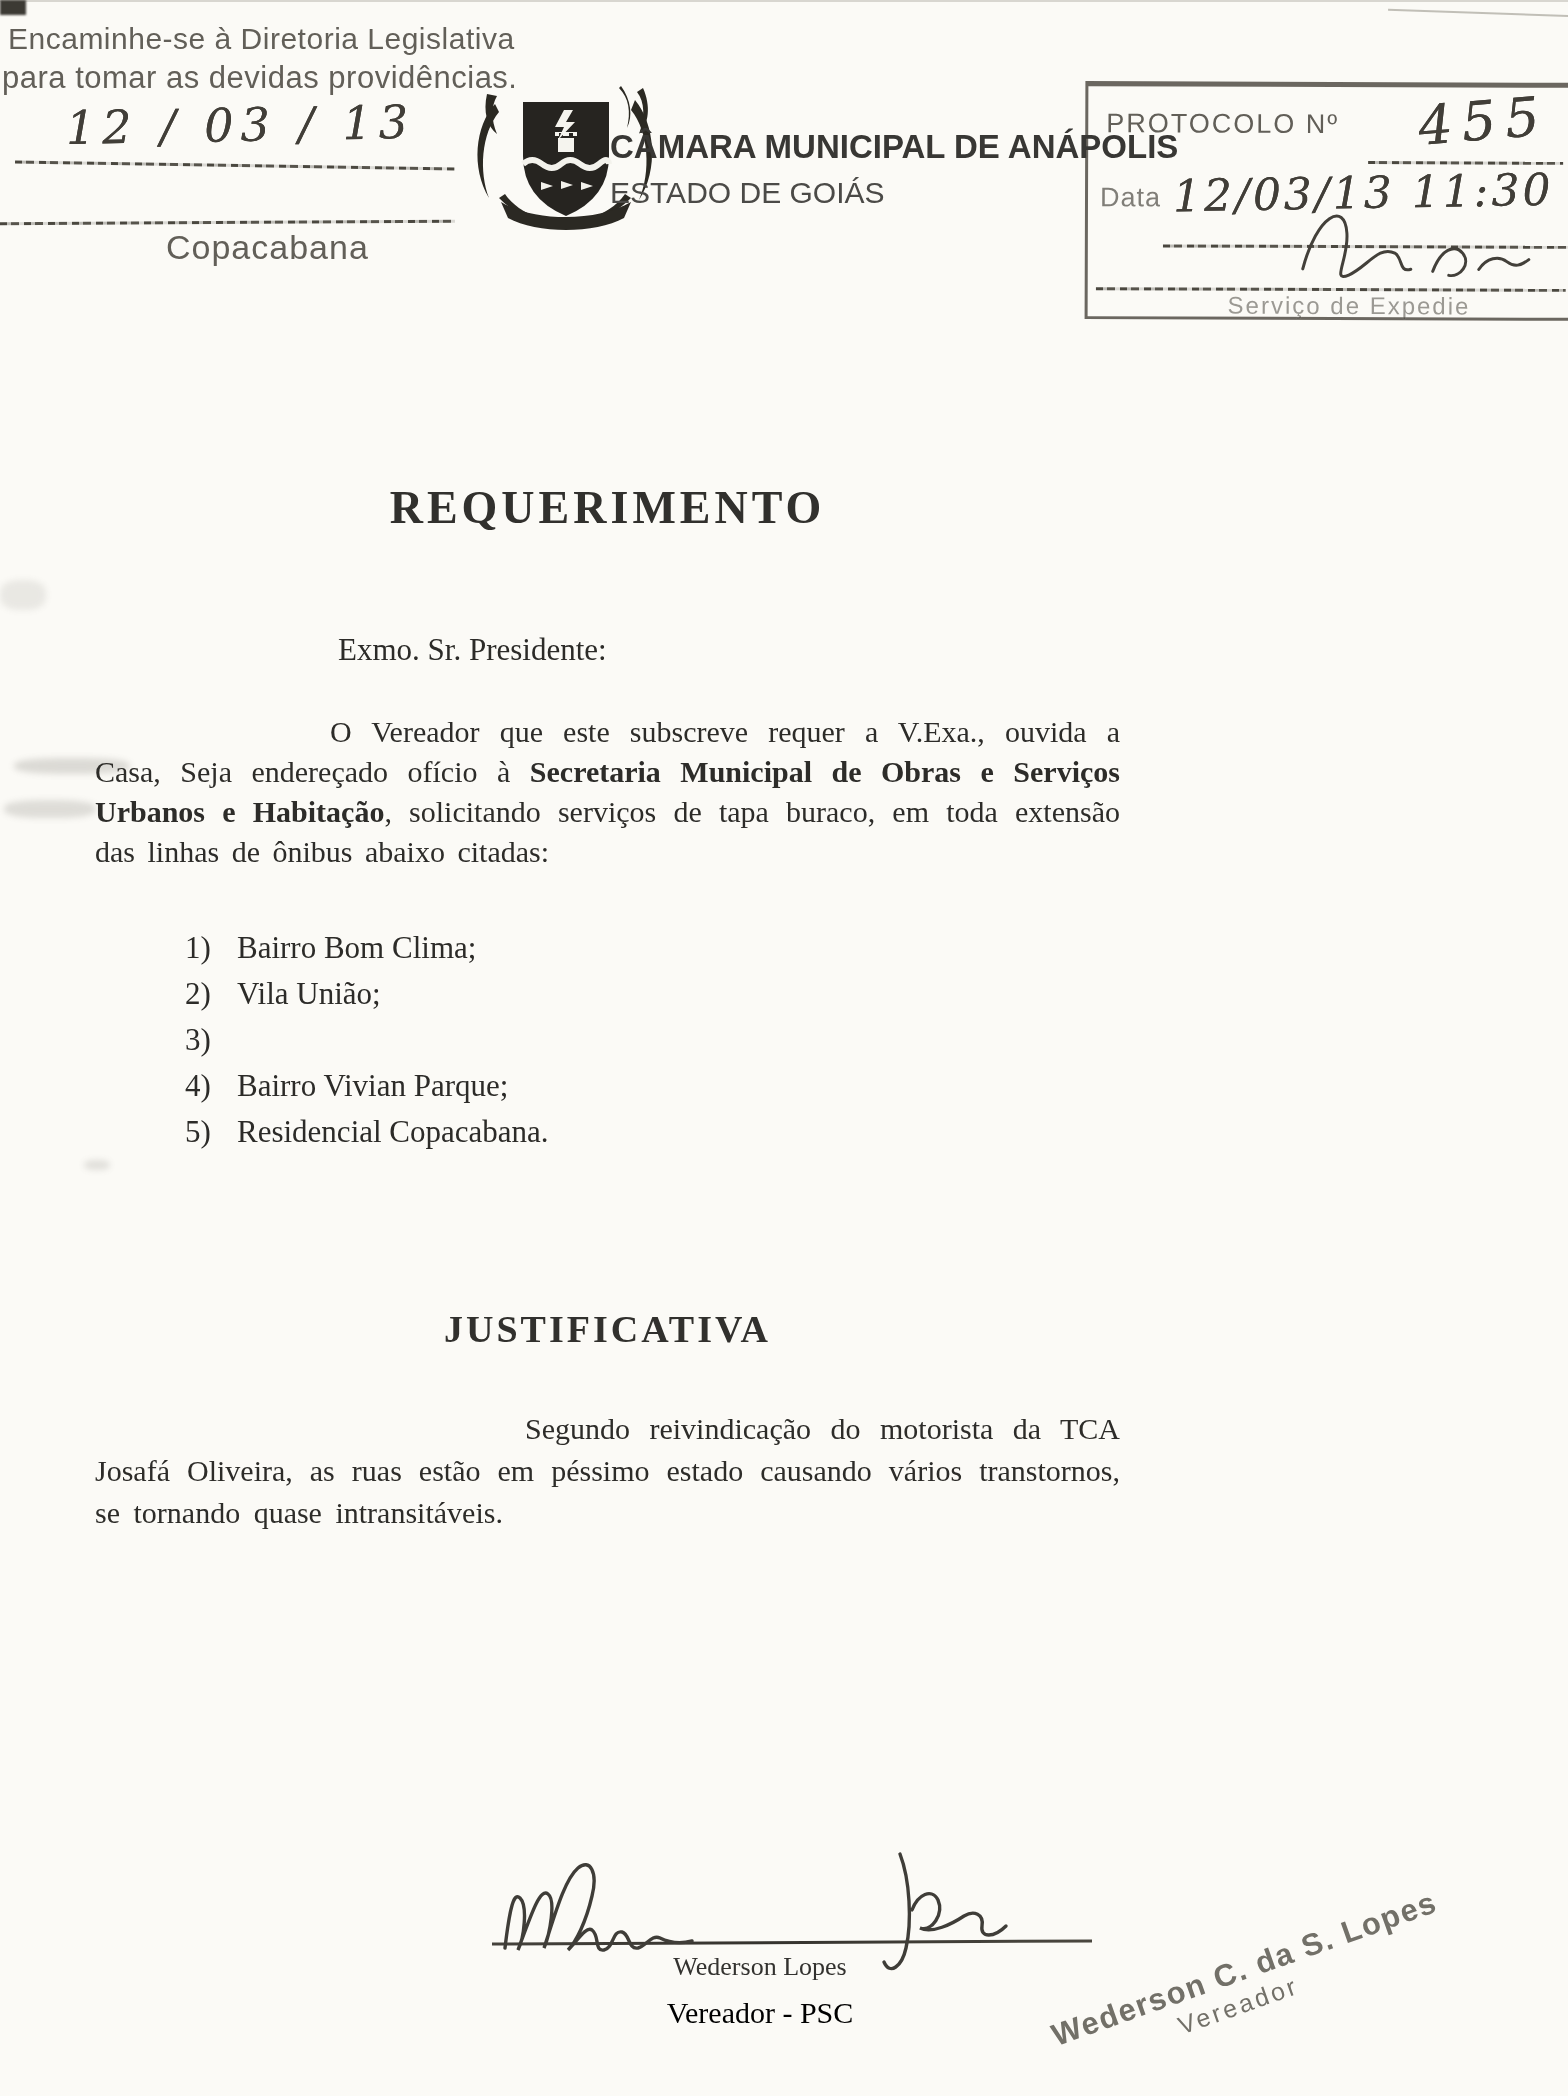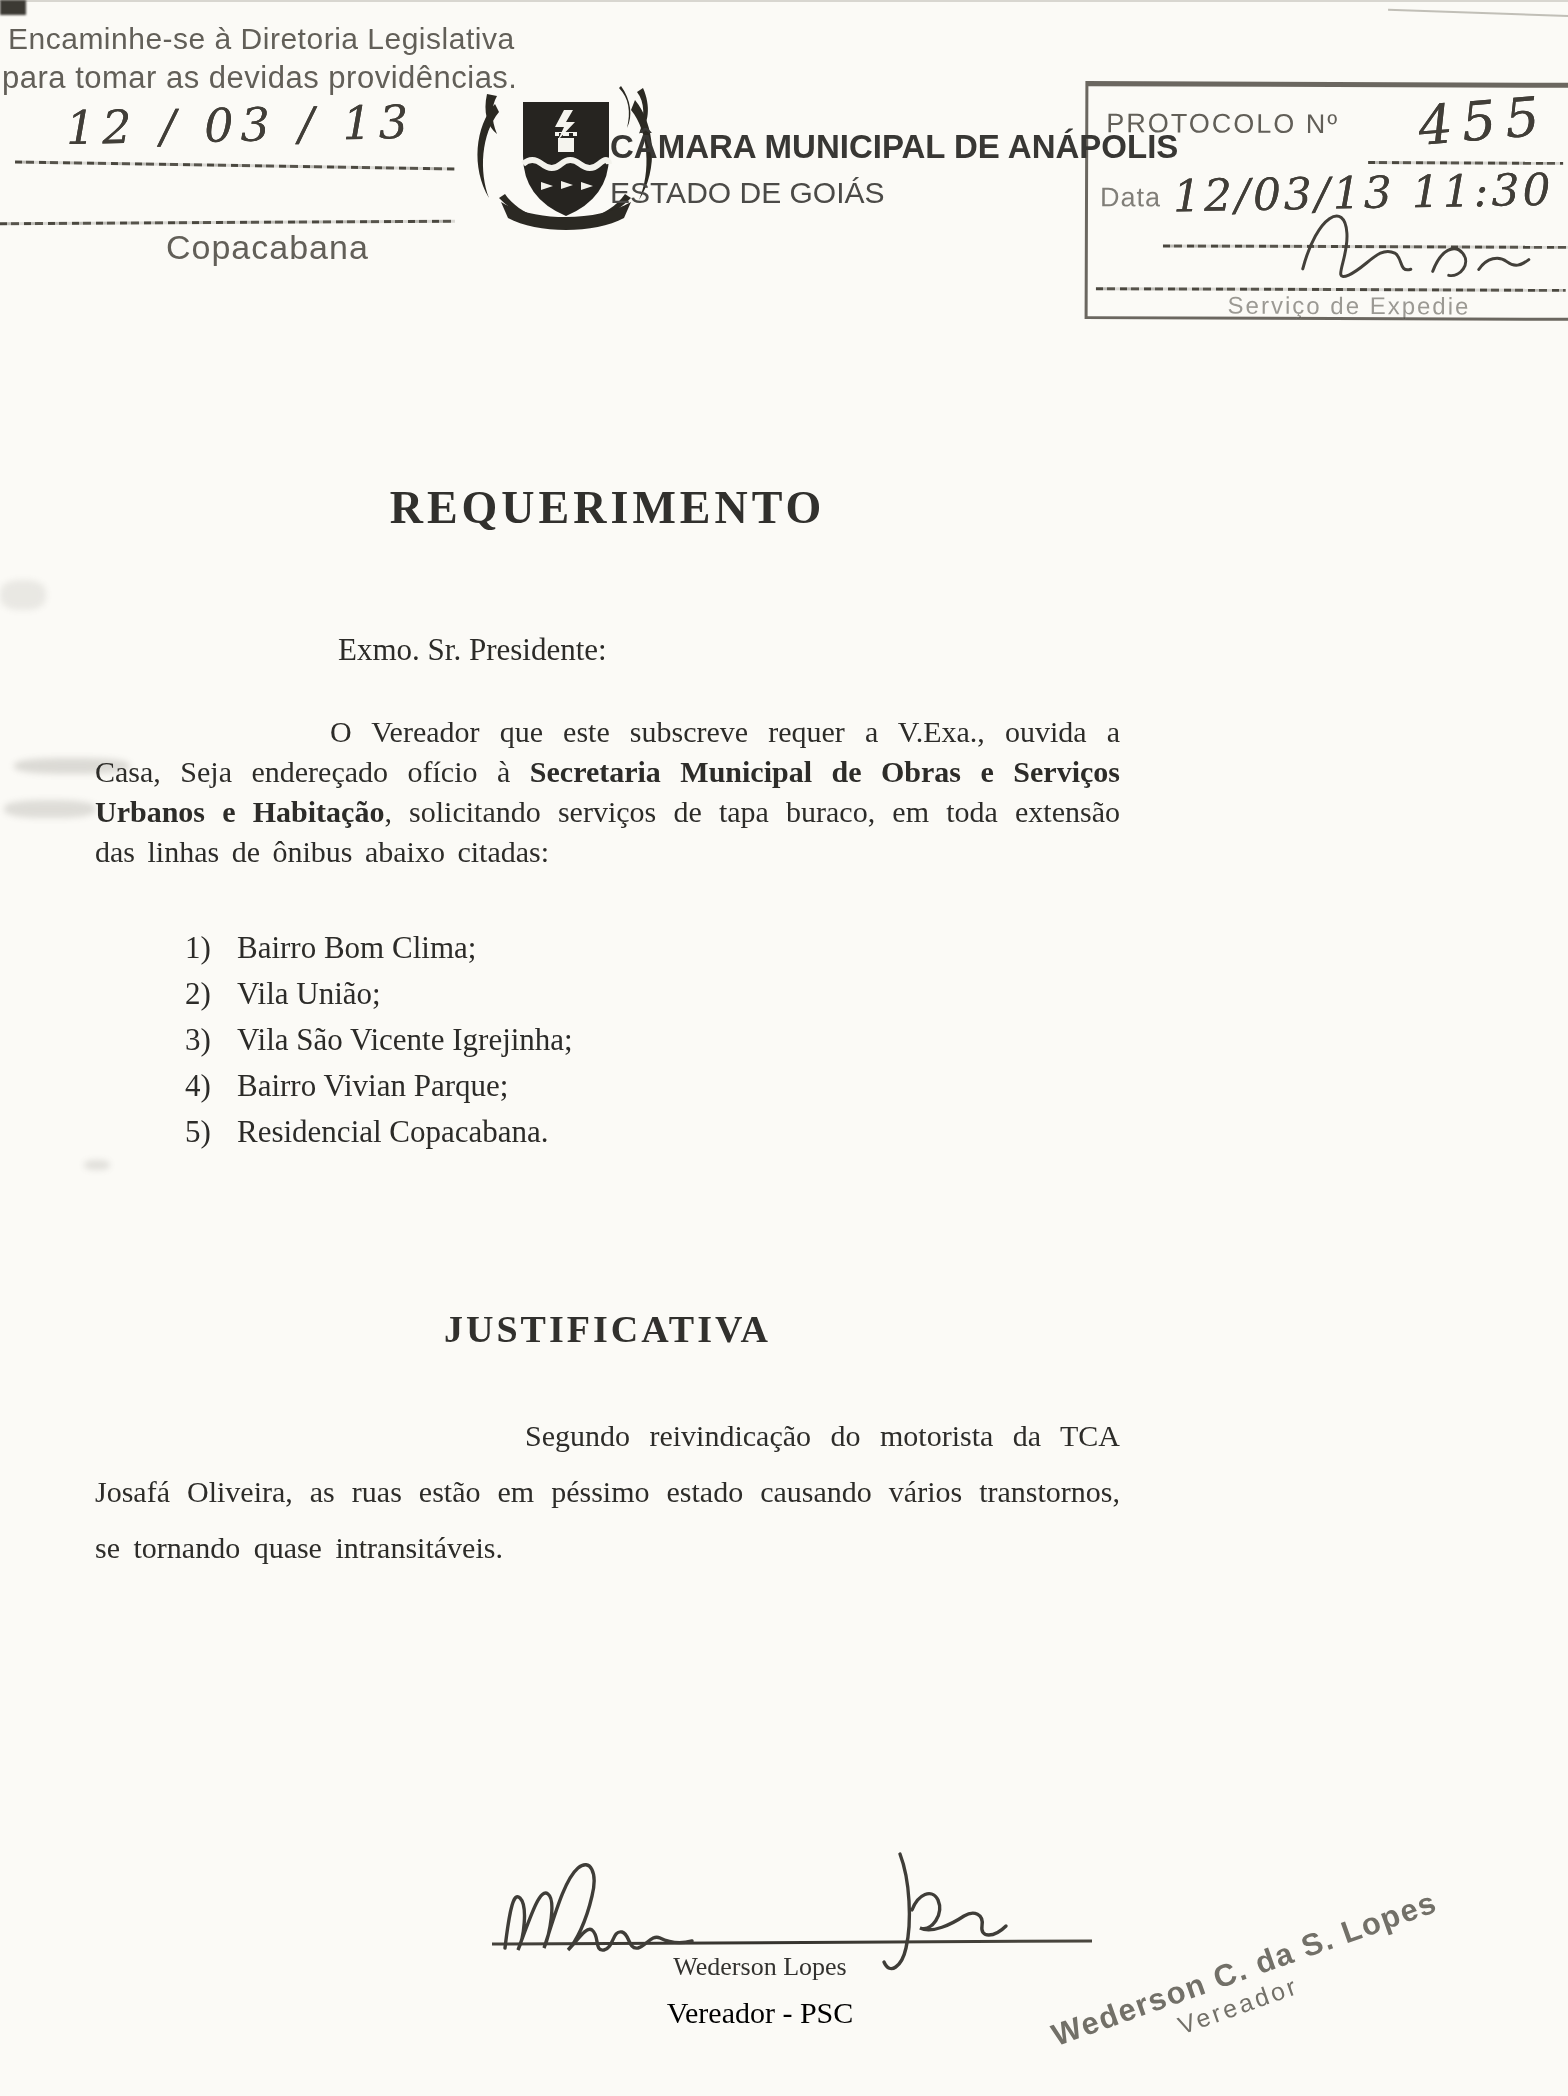--- a/index.html
+++ b/index.html
@@ -64,21 +64,21 @@
   
   .col { position:absolute; left:95px; width:1025px;margin-top:19px; }
   .doc-title { top:462px; text-align:center; font-size:46px; font-weight:bold; letter-spacing:4px; color:#31302d; }
   .salutation { position:absolute; left:338px; top:632px; font-size:31px; }
   .para { margin:0; font-size:30px; line-height:40px; text-align:justify; word-spacing:5px; color:#2d2c29; }
   .p1 { top:712px; text-indent:235px; }
   .list { position:absolute; left:185px; top:930px; font-size:31px; }
   .list-item { height:46px; display:flex; }
   .list-num { width:52px; }
   .just-title { top:1288px; text-align:center; font-size:38px; font-weight:bold; letter-spacing:3px; color:#31302d; }
-  .p2 { top:1408px; text-indent:430px; line-height:56px; word-spacing:6px; }
+  .p2 { top:1408px; text-indent:430px; line-height:42px; word-spacing:6px; }
   .session-line { top:1672px; text-align:center; font-size:31px; }
 
   
   .sig-svg { position:absolute; left:480px; top:1838px; width:630px; height:150px; z-index:2; }
   .sig-rule { left:492px; top:1941px; width:600px; height:3px;
     background:linear-gradient(90deg,#45423c,#35332e 45%,#4a473f); transform:rotate(-.3deg); position:absolute; }
   .signer { position:absolute; left:460px; top:1952px; width:600px; text-align:center; font-size:26px; color:#33322f; }
   .signer-role { position:absolute; left:460px; top:1996px; width:600px; text-align:center; font-size:30px; color:#000000; }
 
   
@@ -162,21 +162,20 @@
     <div class="list-item">
       <span class="list-num">1)</span>
       <span>Bairro Bom Clima;</span>
     </div>
     <div class="list-item">
       <span class="list-num">2)</span>
       <span>Vila União;</span>
     </div>
     <div class="list-item">
       <span class="list-num">3)</span>
-      <span>Vila São Vicente Igrejinha;</span>
     </div>
     <div class="list-item">
       <span class="list-num">4)</span>
       <span>Bairro Vivian Parque;</span>
     </div>
     <div class="list-item">
       <span class="list-num">5)</span>
       <span>Residencial Copacabana.</span>
     </div>
   </div>

